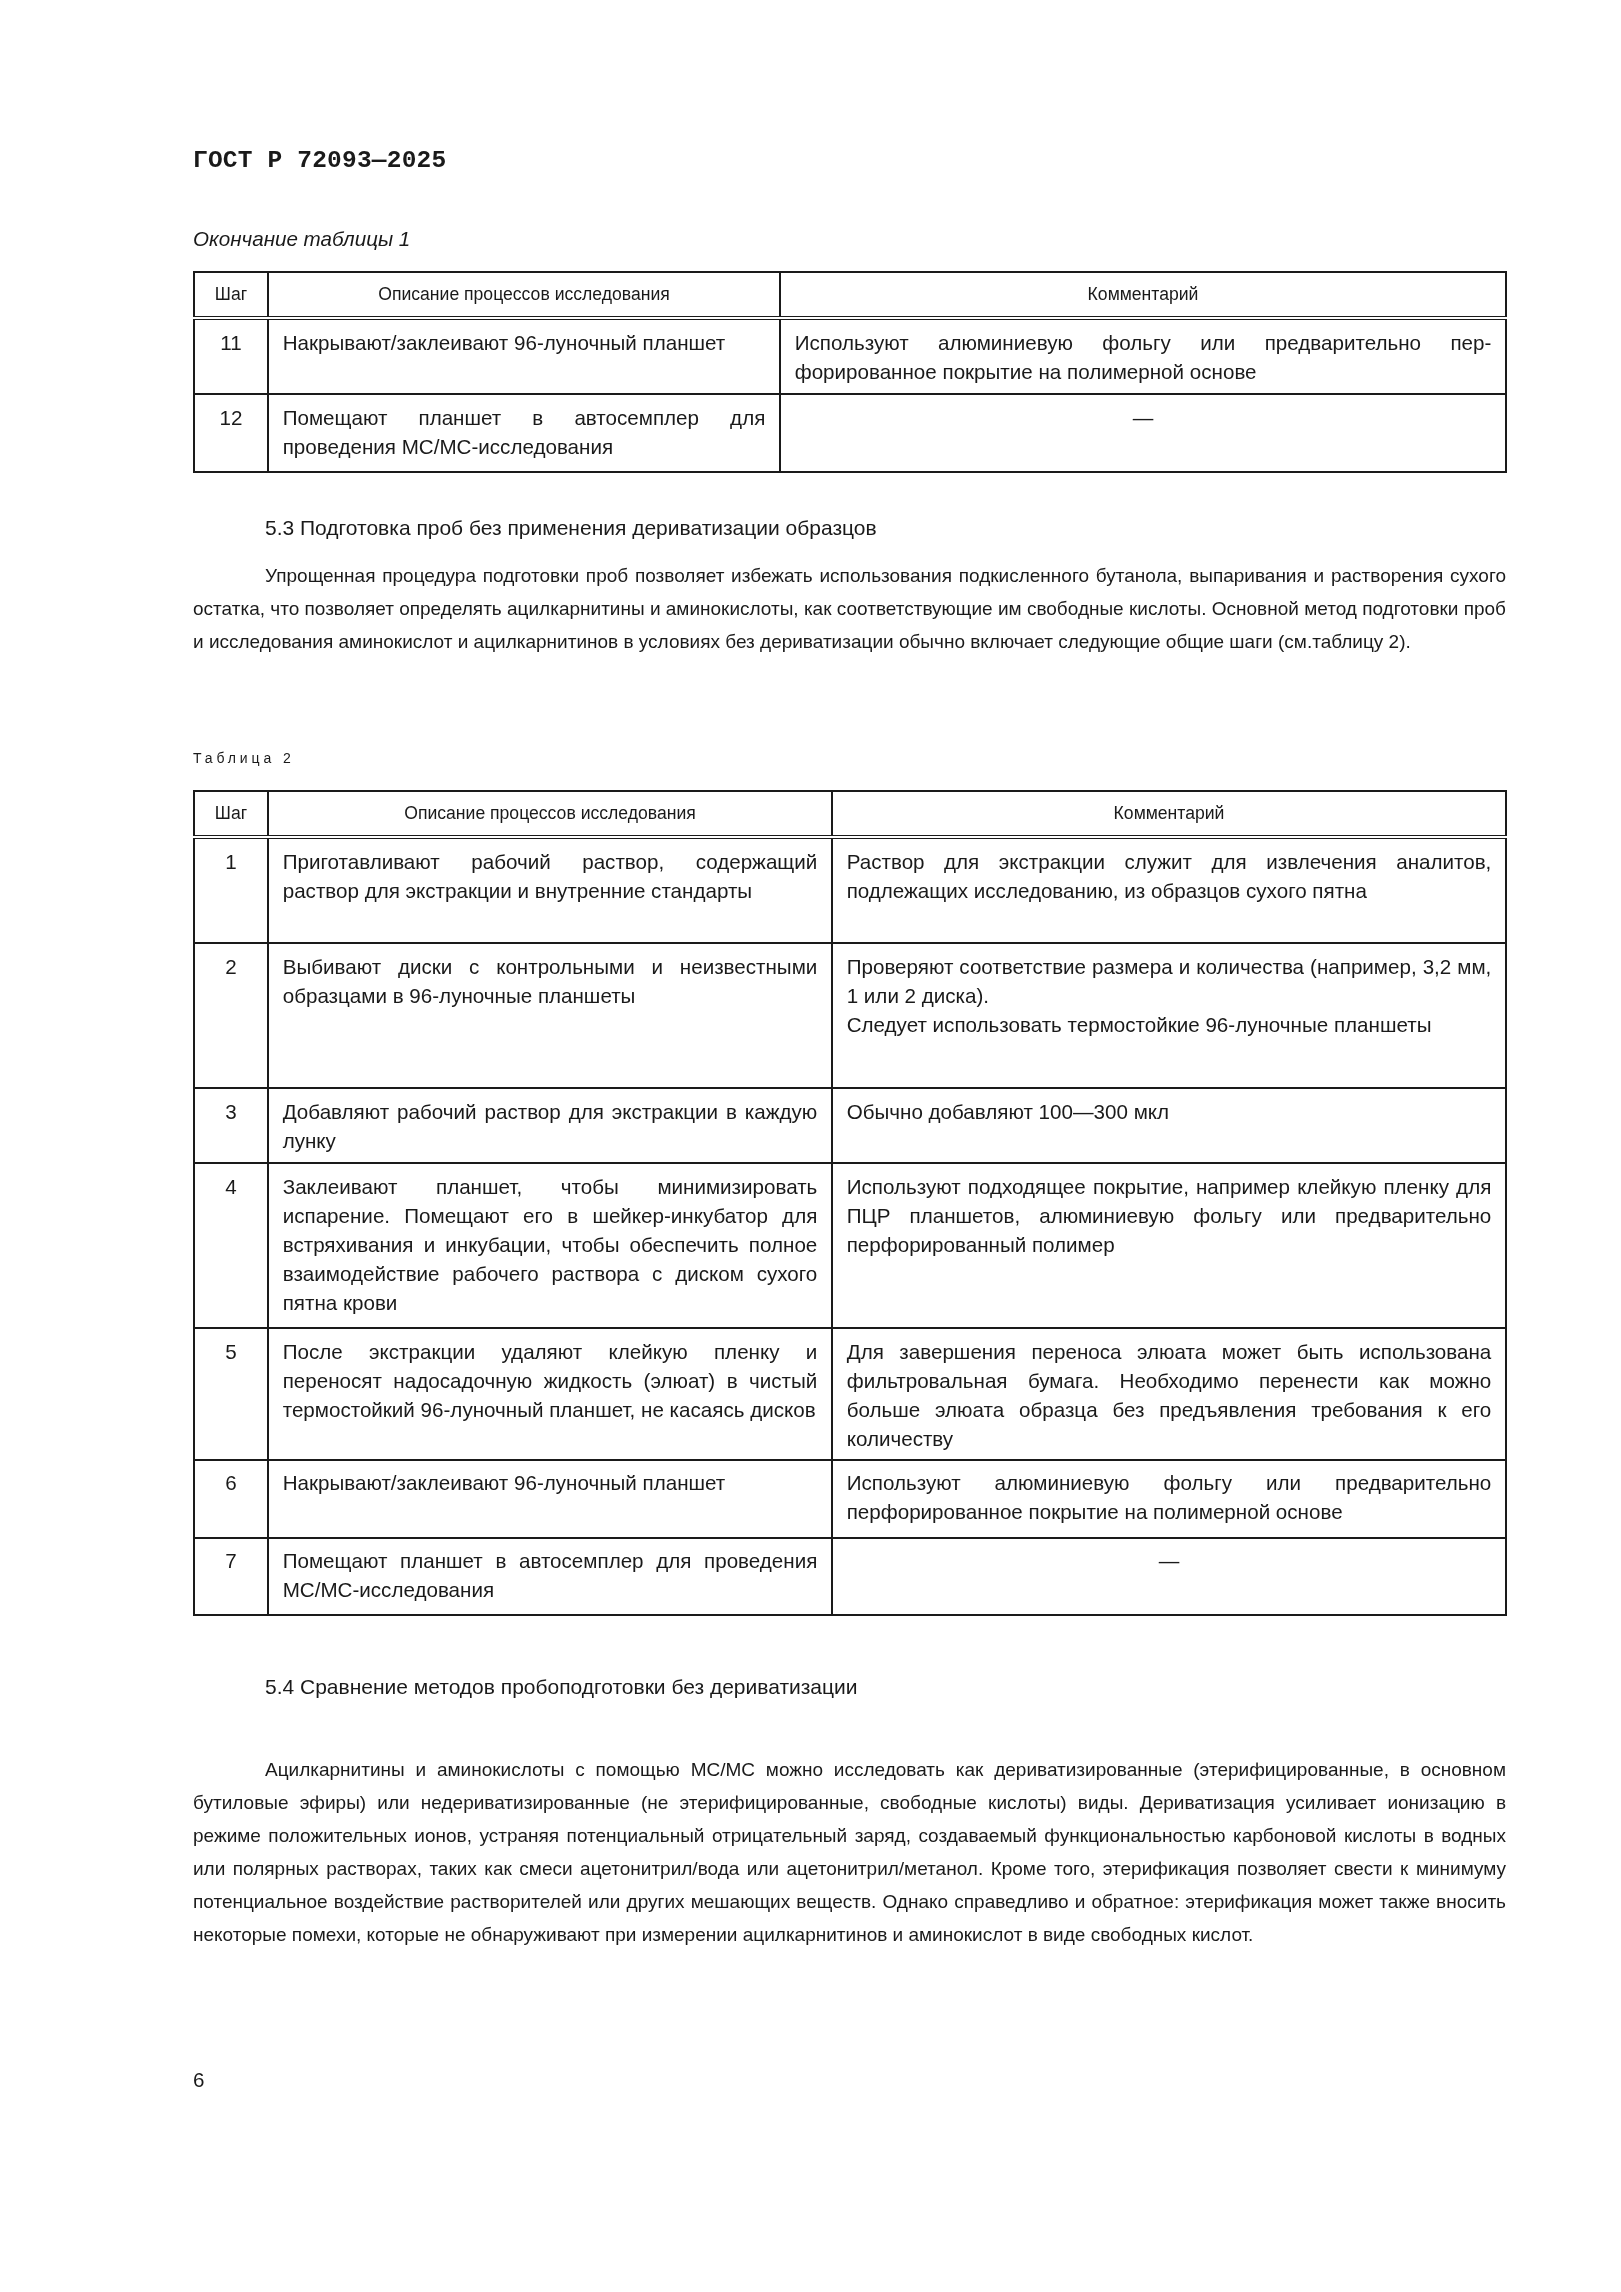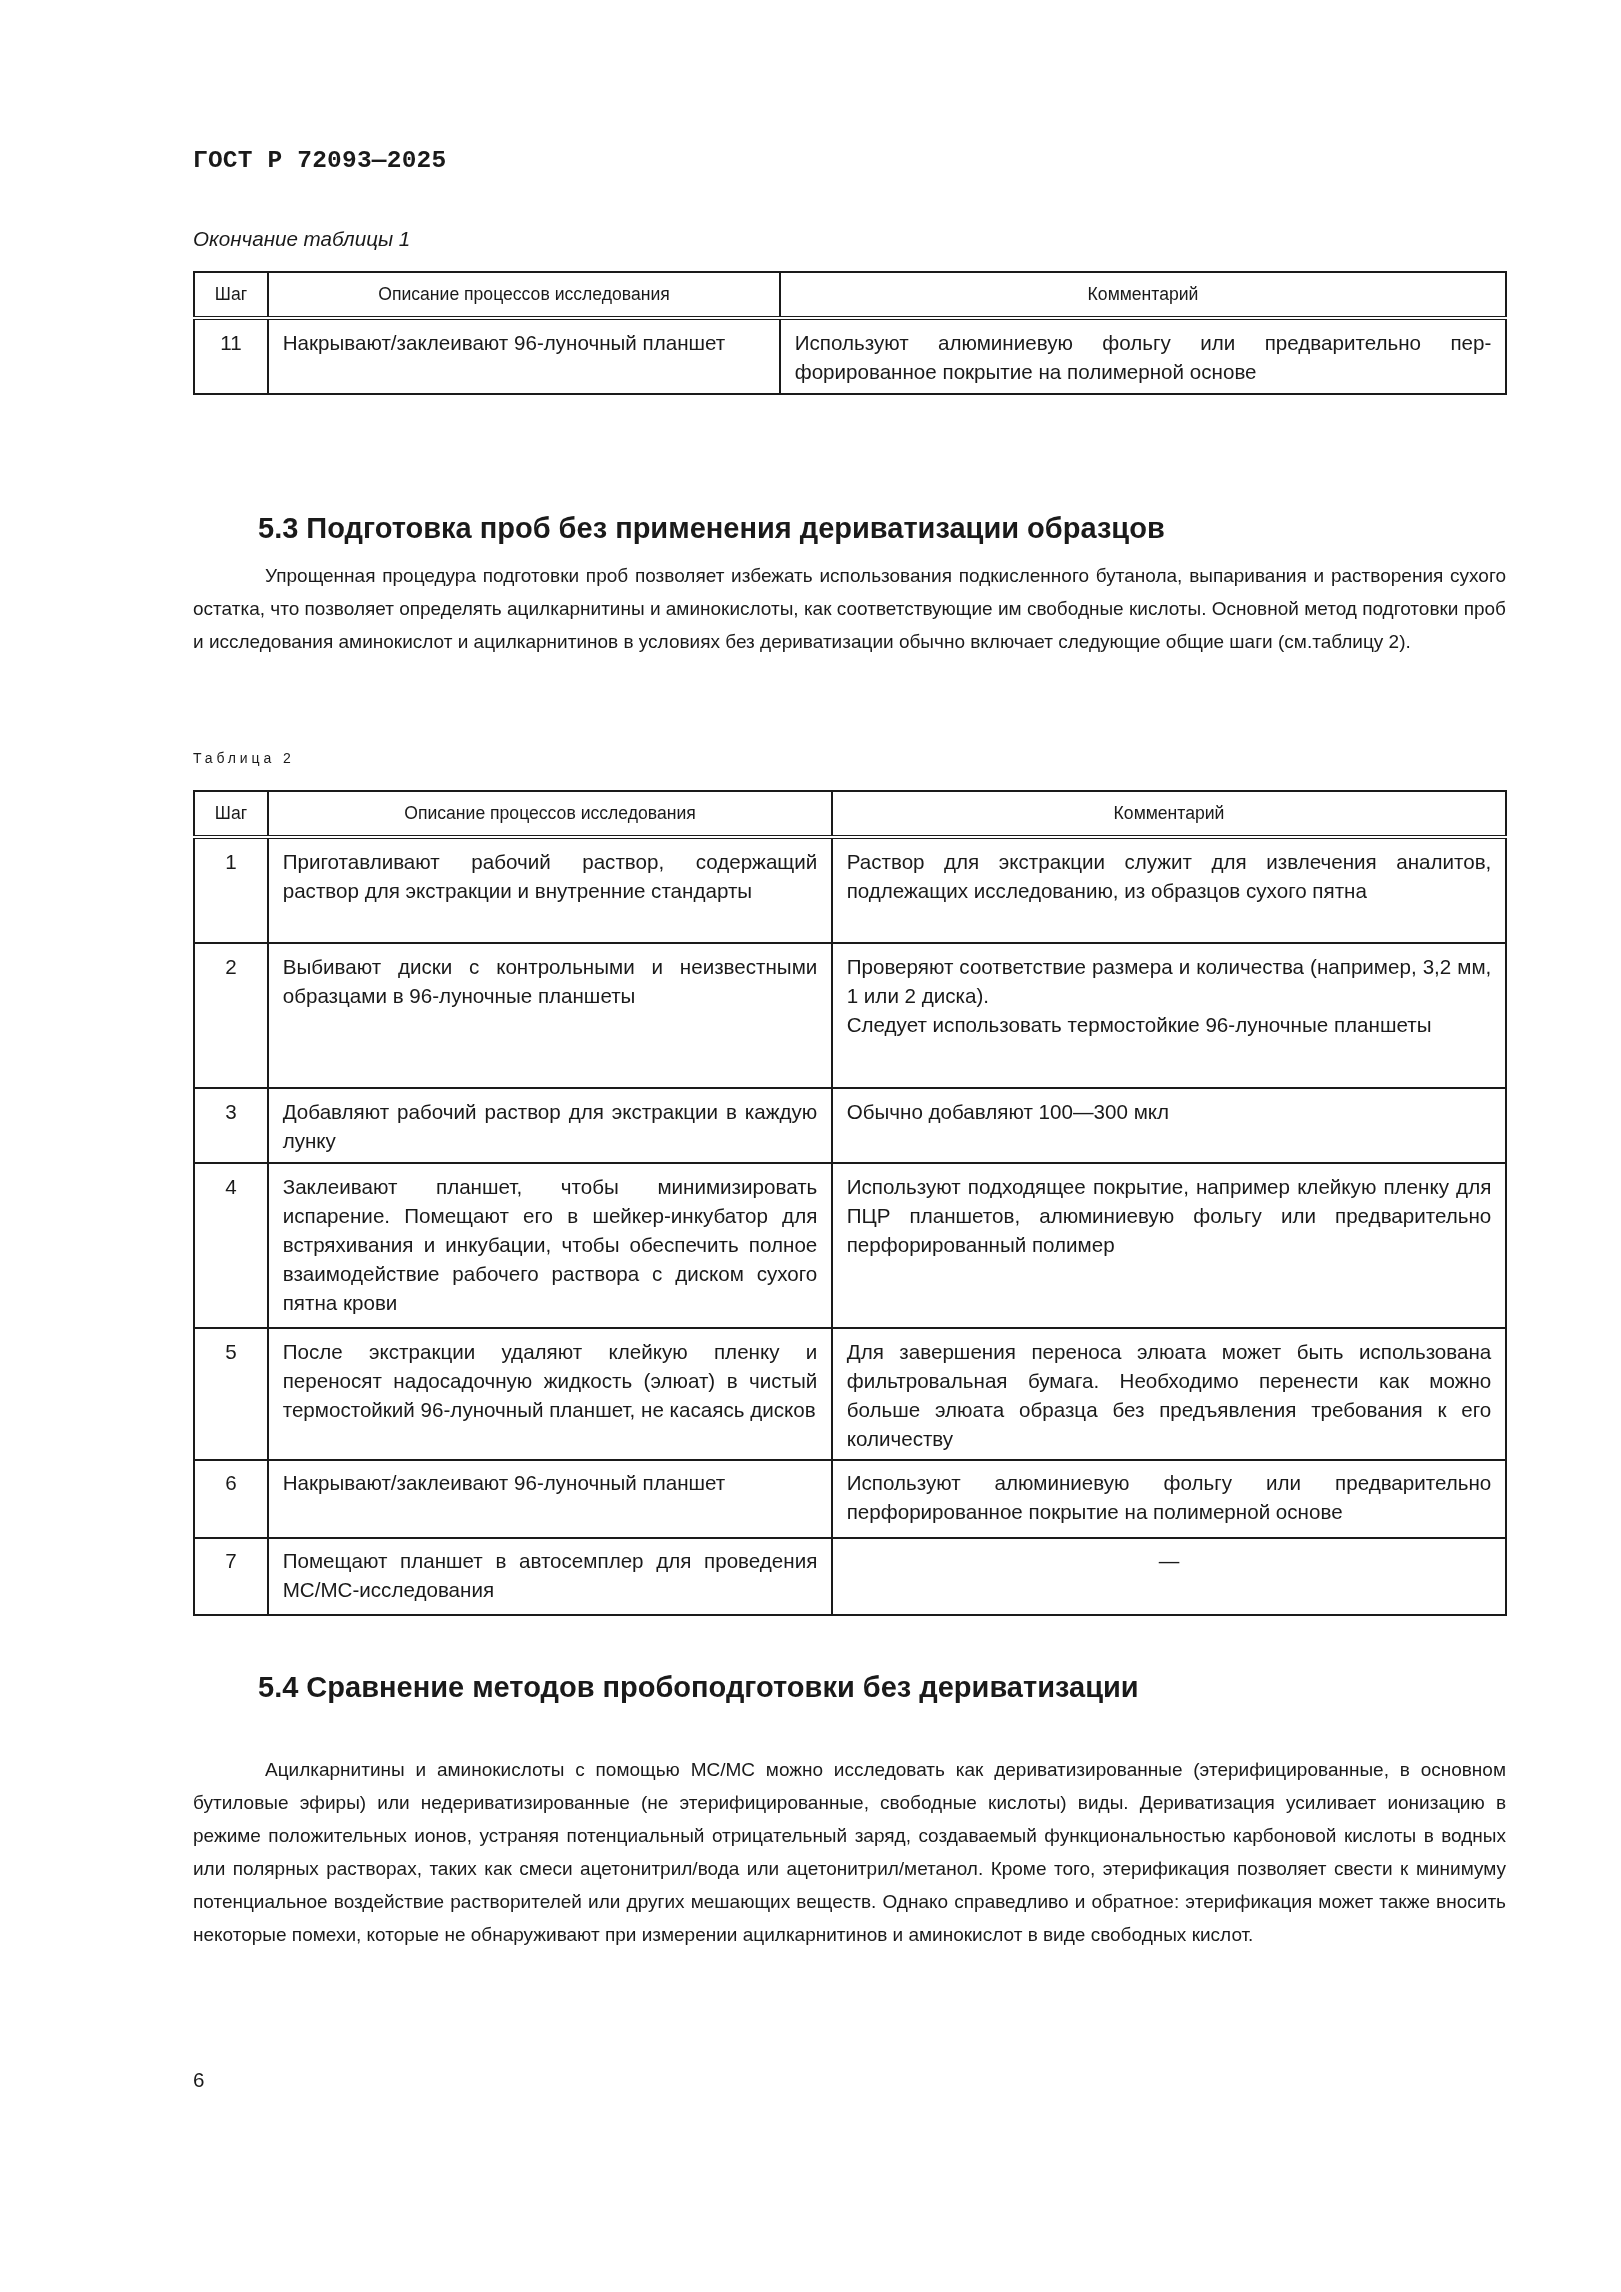--- a/index.html
+++ b/index.html
@@ -4,21 +4,21 @@
   <style>
     html, body { margin: 0; padding: 0; background: #ffffff; }
     body {
       width: 1621px; height: 2293px; position: relative; overflow: hidden;
       font-family: "Liberation Sans", sans-serif; color: #1a1a1a;
     }
     .abs { position: absolute; }
     .doc-code { left: 193px; top: 147px; font-size: 24.5px; font-weight: bold; letter-spacing: 0.2px; font-family: Liberation Mono, monospace; }
     .continuation { left: 193px; top: 227px; font-size: 20.6px; font-style: italic; text-align: right; }
     .table-label { left: 193px; top: 750px; font-size: 14px; letter-spacing: 3.9px; }
-    .section-title { left: 258px; font-size: 29px; font-weight: bold; line-height: 32px; }
+    .section-title { left: 265px; font-size: 21px; font-weight: normal; line-height: 32px; }
     .para {
       left: 193px; width: 1313px; font-size: 19px; line-height: 33px;
       text-align: justify; text-indent: 72px;
     }
     .page-num { left: 193px; top: 2068px; font-size: 20.6px; }
 
     table.gt {
       position: absolute; left: 193px; width: 1312px;
       border-collapse: collapse; table-layout: fixed;
       border: 2.9px solid #1a1a1a;
@@ -56,20 +56,25 @@
       <th>Шаг</th>
       <th>Описание процессов исследования</th>
       <th>Комментарий</th>
     </tr>
   </thead>
   <tbody>
     <tr style="height:76px">
       <td class="step">11</td>
       <td class="desc">Накрывают/заклеивают 96-луночный планшет</td>
       <td class="comm">Используют алюминиевую фольгу или предварительно пер­форированное покрытие на полимерной основе</td>
+    </tr>
+    <tr style="height:78px">
+      <td class="step">12</td>
+      <td class="desc">Помещают планшет в автосемплер для проведения МС/МС-исследования</td>
+      <td class="dash">—</td>
     </tr>
   </tbody>
 </table>
 
 <div class="abs section-title" style="top:512px">5.3 Подготовка проб без применения дериватизации образцов</div>
 <div class="abs para" style="top:559px">Упрощенная процедура подготовки проб позволяет избежать использования подкисленного бута­нола, выпаривания и растворения сухого остатка, что позволяет определять ацилкарнитины и амино­кислоты, как соответствующие им свободные кислоты. Основной метод подготовки проб и исследова­ния аминокислот и ацилкарнитинов в условиях без дериватизации обычно включает следующие общие шаги (см.таблицу 2).</div>
 
 <div class="abs table-label">Таблица 2</div>
 
 <table class="gt t2">

